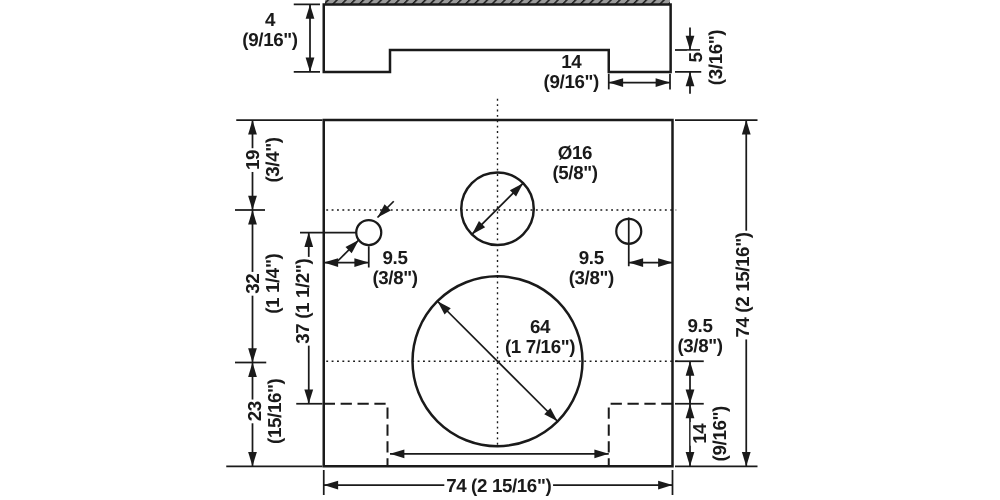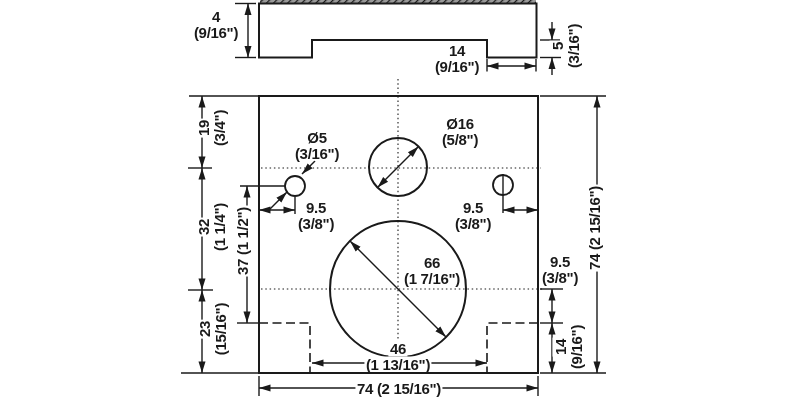--- a/index.html
+++ b/index.html
@@ -145,43 +145,35 @@
     <span class="ln">(1 1/4")</span>
   </div>
   <div class="lbl rot" style="left:212px;top:329px;">
     <span class="ln">23</span>
     <span class="ln">(15/16")</span>
   </div>
   <div class="lbl rot" style="left:243px;top:241px;">
     <span class="ln">37 (1 1/2")</span>
   </div>
 
-  <div class="lbl" style="left:317px;top:145px;">
-    <span class="ln">Ø5</span>
-    <span class="ln">(3/16")</span>
-  </div>
   <div class="lbl" style="left:460px;top:131px;">
     <span class="ln">Ø16</span>
     <span class="ln">(5/8")</span>
   </div>
   <div class="lbl nobg" style="left:316px;top:215px;">
     <span class="ln">9.5</span>
     <span class="ln">(3/8")</span>
   </div>
   <div class="lbl nobg" style="left:473px;top:215px;">
     <span class="ln">9.5</span>
     <span class="ln">(3/8")</span>
   </div>
   <div class="lbl" style="left:432px;top:270px;">
-    <span class="ln">66</span>
+    <span class="ln">64</span>
     <span class="ln">(1 7/16")</span>
-  </div>
-  <div class="lbl" style="left:398px;top:356px;">
-    <span class="ln">46</span>
-    <span class="ln">(1 13/16")</span>
   </div>
   <div class="lbl" style="left:399px;top:389px;">
     <span class="ln">74 (2 15/16")</span>
   </div>
 
   <div class="lbl" style="left:560px;top:269px;">
     <span class="ln">9.5</span>
     <span class="ln">(3/8")</span>
   </div>
   <div class="lbl rot" style="left:568px;top:347px;">

